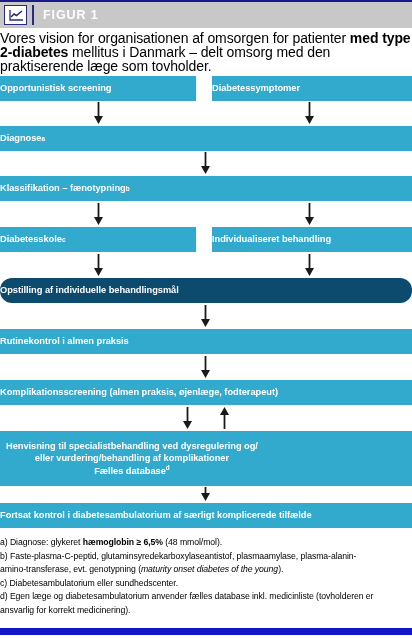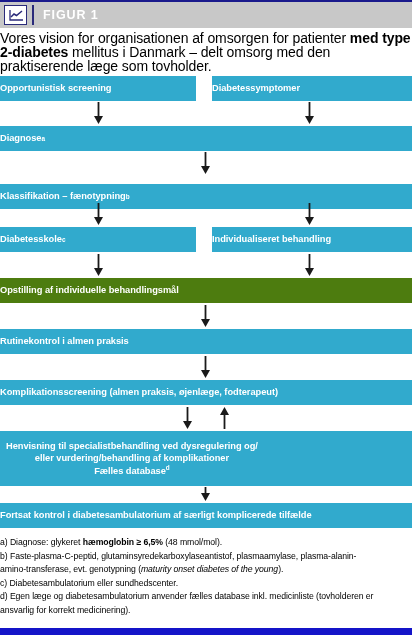--- a/index.html
+++ b/index.html
@@ -150,32 +150,32 @@
     <div class="node" style="left: 0px; top: 0px; width: 196px; height: 25px; background: rgb(49, 170, 205);">
       <span>Opportunistisk screening</span>
     </div>
     <div class="node" style="left: 212px; top: 0px; width: 200px; height: 25px; background: rgb(49, 170, 205);">
       <span>Diabetessymptomer</span>
     </div>
     <div class="node" style="left: 0px; top: 50px; width: 412px; height: 25px; background: rgb(49, 170, 205);">
       <span>Diagnose</span>
       <sup>a</sup>
     </div>
-    <div class="node" style="left: 0px; top: 100px; width: 412px; height: 25px; background: rgb(49, 170, 205); margin-top: 8px;">
+    <div class="node" style="left: 0px; top: 100px; width: 412px; height: 25px; background: rgb(49, 170, 205);">
       <span>Klassifikation – fænotypning</span>
       <sup>b</sup>
     </div>
     <div class="node" style="left: 0px; top: 151px; width: 196px; height: 25px; background: rgb(49, 170, 205);">
       <span>Diabetesskole</span>
       <sup>c</sup>
     </div>
     <div class="node" style="left: 212px; top: 151px; width: 200px; height: 25px; background: rgb(49, 170, 205);">
       <span>Individualiseret behandling</span>
     </div>
-    <div class="node" style="left: 0px; top: 202px; width: 412px; height: 25px; background: #4d7c0f;">
+    <div class="node" style="left: 0px; top: 202px; width: 412px; height: 25px; background: #0c4a6e; border-radius: 12px;">
       <span>Opstilling af individuelle behandlingsmål</span>
     </div>
     <div class="node" style="left: 0px; top: 253px; width: 412px; height: 25px; background: rgb(49, 170, 205);">
       <span>Rutinekontrol i almen praksis</span>
     </div>
     <div class="node" style="left: 0px; top: 304px; width: 412px; height: 25px; background: rgb(49, 170, 205);">
       <span>Komplikationsscreening (almen praksis, øjenlæge, fodterapeut)</span>
     </div>
     <div class="node" style="left: 0px; top: 427px; width: 412px; height: 25px; background: rgb(49, 170, 205);">
       <span>Fortsat kontrol i diabetesambulatorium af særligt komplicerede tilfælde</span>

